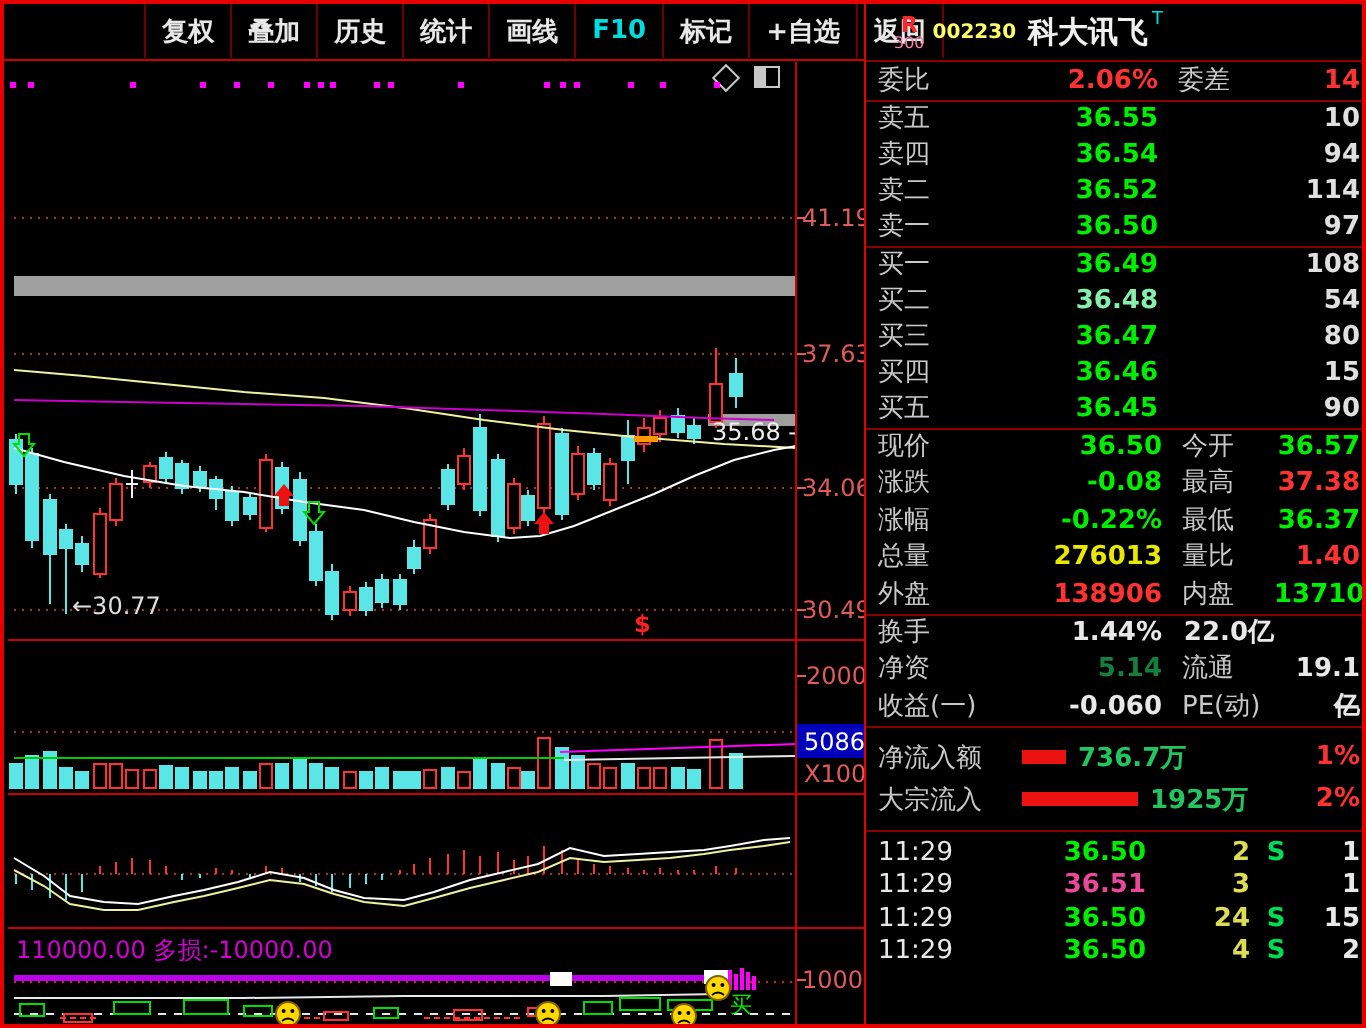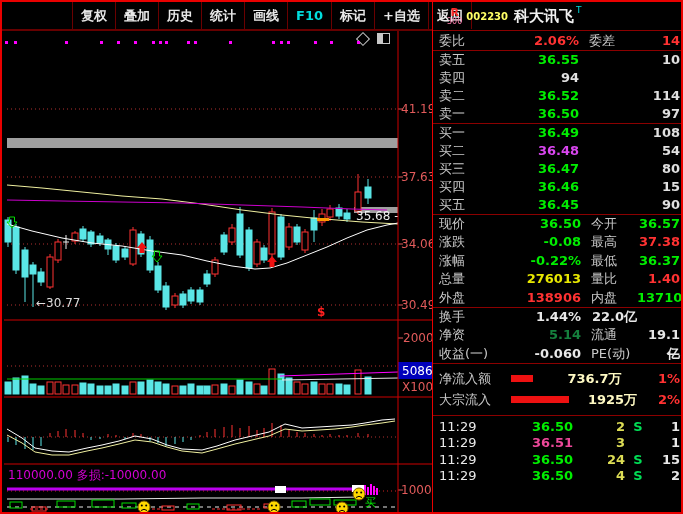--- a/index.html
+++ b/index.html
@@ -33,21 +33,21 @@
   .row .val{text-align:right;font-weight:bold;}
   .row .vol{text-align:right;font-weight:bold;color:#e0e0e0;}
   .wrow{height:19px;line-height:19px;display:grid;grid-template-columns:56px 84px 56px 1fr;padding:0 4px 0 6px;}
   .irow{display:grid;grid-template-columns:76px 66px 56px 1fr;height:18.4px;line-height:18.4px;padding:0 4px 0 6px;}
   .irow .lab,.wrow .lab{color:#c8c8c8;}
   .irow .val,.wrow .val{text-align:right;font-weight:bold;}
   .flows{padding:4px 0 5px 0;}
   .frow{display:flex;align-items:center;height:21px;padding:0 4px 0 6px;color:#c8c8c8;}
   .frow .flab{width:72px;font-size:13px;}
   .flow-bar{height:7px;background:#ee1111;margin-right:6px;}
-  .frow .fval{flex:1;text-align:center;color:#fef9c3;font-weight:bold;}
+  .frow .fval{flex:1;text-align:left;color:#22c55e;font-weight:bold;}
   .frow .fpct{width:30px;text-align:right;color:#ff3232;font-weight:bold;}
   .trades{flex:1;padding-top:3px;}
   .trow{display:grid;grid-template-columns:50px 84px 52px 26px 1fr;height:16.2px;line-height:16.2px;padding:0 4px 0 6px;font-weight:bold;}
   .trow .t{color:#e8e8e8;font-weight:normal;}
   .trow .pr{text-align:right;}
   .trow .v{text-align:right;color:#dddd55;}
   .trow .s{text-align:center;color:#00dd55;}
   .trow .x{text-align:right;color:#e8e8e8;}
 </style>
 </head>
@@ -378,20 +378,21 @@
     </div>
 
     <div class="sect">
       <div class="row">
           <span class="lab">卖五</span>
           <span class="val" style="color: rgb(0, 238, 0);">36.55</span>
           <span class="vol">10</span>
         </div>
       <div class="row">
           <span class="lab">卖四</span>
+          <span class="val" style="color: rgb(0, 238, 0);">36.54</span>
           <span class="vol">94</span>
         </div>
       <div class="row">
           <span class="lab">卖二</span>
           <span class="val" style="color: rgb(0, 238, 0);">36.52</span>
           <span class="vol">114</span>
         </div>
       <div class="row">
           <span class="lab">卖一</span>
           <span class="val" style="color: rgb(0, 238, 0);">36.50</span>
@@ -400,21 +401,21 @@
     </div>
 
     <div class="sect">
       <div class="row">
           <span class="lab">买一</span>
           <span class="val" style="color: rgb(0, 238, 0);">36.49</span>
           <span class="vol">108</span>
         </div>
       <div class="row">
           <span class="lab">买二</span>
-          <span class="val" style="color: #d946ef;">36.48</span>
+          <span class="val" style="color: #86efac;">36.48</span>
           <span class="vol">54</span>
         </div>
       <div class="row">
           <span class="lab">买三</span>
           <span class="val" style="color: rgb(0, 238, 0);">36.47</span>
           <span class="vol">80</span>
         </div>
       <div class="row">
           <span class="lab">买四</span>
           <span class="val" style="color: rgb(0, 238, 0);">36.46</span>

